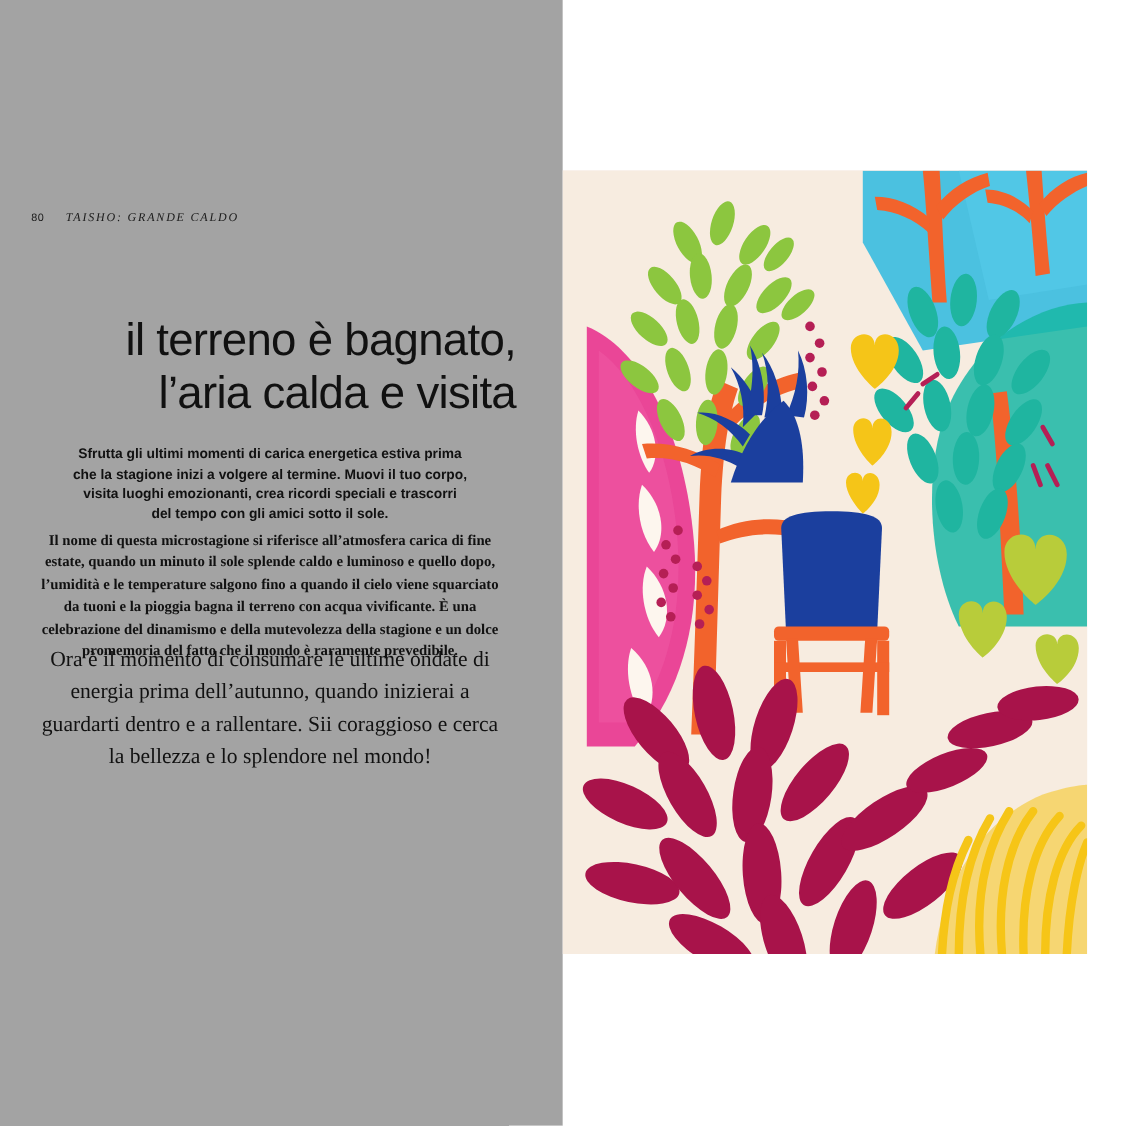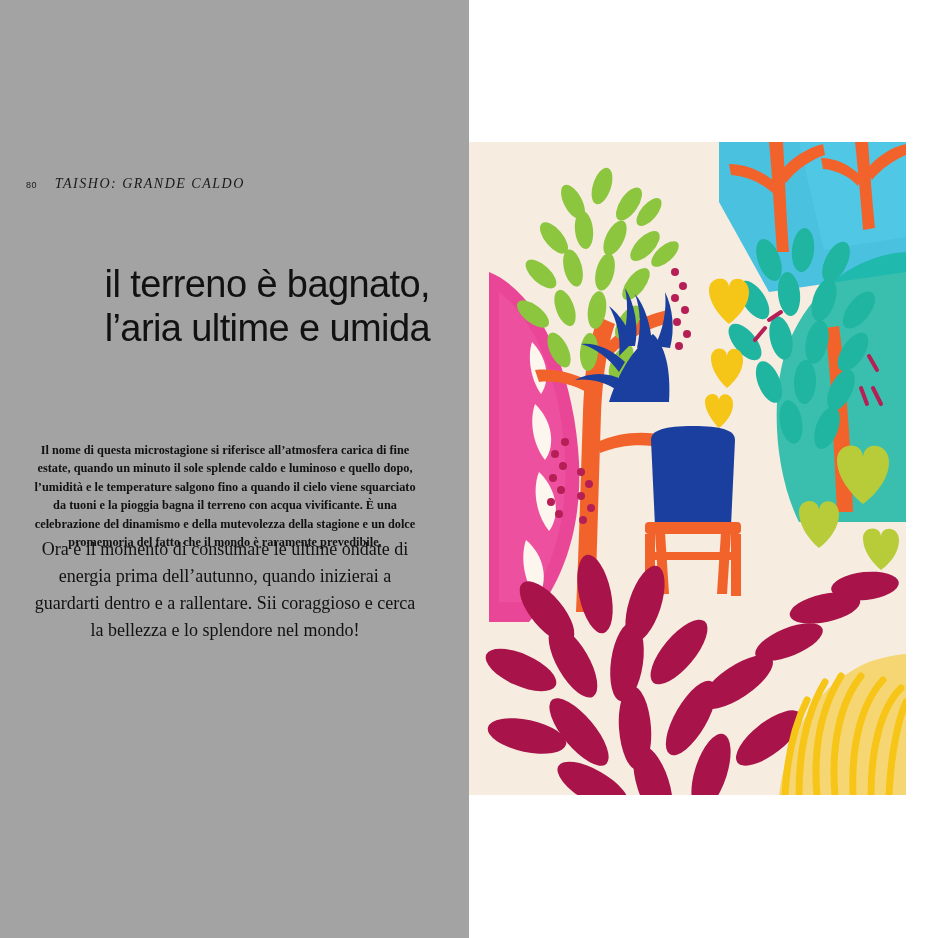--- a/index.html
+++ b/index.html
@@ -42,21 +42,21 @@
   }
   .folio {
     font-family: "Liberation Sans", sans-serif;
     font-size: 9px;
     color: #1a1a1a;
     letter-spacing: 0.4px;
   }
   .chapter-label {
     font-family: "Liberation Serif", serif;
     font-style: italic;
-    font-size: 14px;
+    font-size: 10px;
     letter-spacing: 1.5px;
     color: #1a1a1a;
   }
 
   .number {
     position: absolute;
     left: 0;
     top: 222px;
     width: 430px;
     text-align: center;
@@ -147,23 +147,24 @@
   <div class="left-page">
 
     <div class="running-head">
       <span class="folio">80</span>
       <span class="chapter-label">TAISHO: GRANDE CALDO</span>
     </div>
 
 
     <div class="headline">
       <span class="l1">il terreno è bagnato,</span>
-      <span class="l2">l’aria ultime e umida</span>
+      <span class="l2">l’aria calda e visita</span>
     </div>
 
+    <div class="standfirst">Sfrutta gli ultimi momenti di carica energetica estiva prima che la stagione inizi a volgere al termine. Muovi il tuo corpo, visita luoghi emozionanti, crea ricordi speciali e trascorri del tempo con gli amici sotto il sole.</div>
 
     <div class="body-1">Il nome di questa microstagione si riferisce all’atmosfera carica di fine estate, quando un minuto il sole splende caldo e luminoso e quello dopo, l’umidità e le temperature salgono fino a quando il cielo viene squarciato da tuoni e la pioggia bagna il terreno con acqua vivificante. È una celebrazione del dinamismo e della mutevolezza della stagione e un dolce promemoria del fatto che il mondo è raramente prevedibile.</div>
 
     <div class="body-2">Ora è il momento di consumare le ultime ondate di energia prima dell’autunno, quando inizierai a guardarti dentro e a rallentare. Sii coraggioso e cerca la bellezza e lo splendore nel mondo!</div>
 
   </div>
 
   <div class="right-page">
     <div class="illus-frame">
       <svg width="437" height="653" viewBox="0 0 437 653" xmlns="http://www.w3.org/2000/svg">

